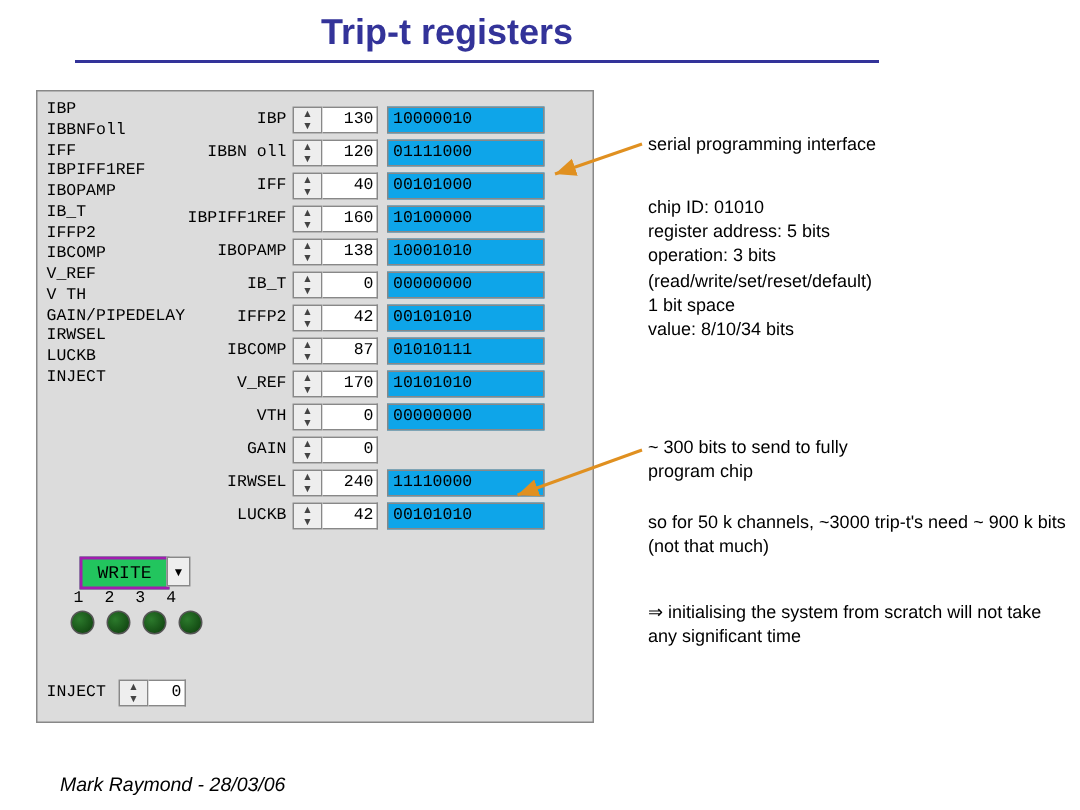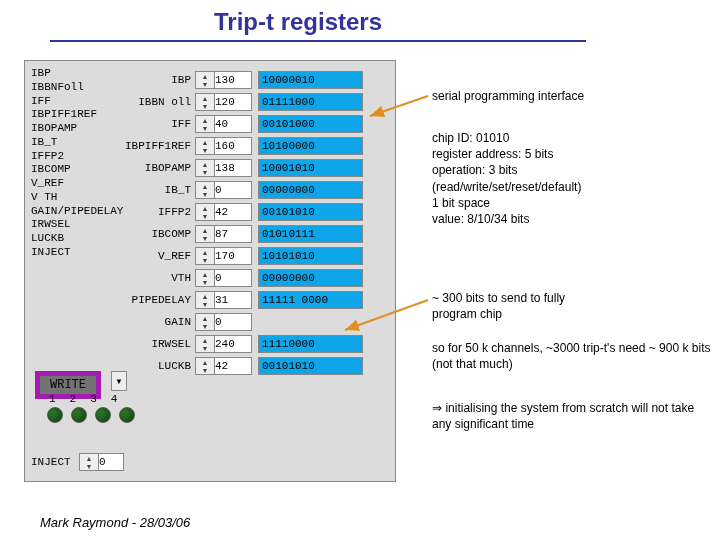--- a/index.html
+++ b/index.html
@@ -7,26 +7,26 @@
   .title{position:absolute;top:8px;left:0;right:0;text-align:center;font-weight:bold;font-size:24px;color:#333399;}
   .hr{position:absolute;top:40px;left:50px;right:10px;height:2px;background:#333399;}
   .panel{position:absolute;top:60px;left:24px;width:370px;height:420px;background:#dcdcdc;border:1px solid #888;}
   .sidebar{position:absolute;top:6px;left:6px;width:94px;}
   .sidebar div{font:11px/1.25 "Courier New",monospace;white-space:pre;}
   .regs{position:absolute;top:8px;left:100px;}
   .row{height:22px;display:flex;align-items:center;}
   .lbl{width:66px;text-align:right;font:11px "Courier New",monospace;padding-right:4px;}
   .spin{width:18px;height:16px;background:#eee;border:1px solid #888;display:flex;flex-direction:column;}
   .spin div{height:50%;display:flex;align-items:center;justify-content:center;font-size:7px;color:#444;}
-  .num{width:34px;height:16px;background:#fff;border:1px solid #888;border-left:none;text-align:left;padding-right:2px;font:11px "Courier New",monospace;line-height:16px;}
+  .num{width:34px;height:16px;background:#fff;border:1px solid #888;border-left:none;text-align:right;padding-right:2px;font:11px "Courier New",monospace;line-height:16px;}
   .bits{width:100px;height:16px;background:#0ea5e9;border:1px solid #888;margin-left:6px;text-align:left;padding-left:3px;font:11px "Courier New",monospace;line-height:16px;}
   .longrow{position:absolute;left:6px;top:392px;display:flex;align-items:center;}
   .longrow .lbl{width:44px;text-align:left;font:11px "Courier New",monospace;}
   .longbits{width:258px;height:16px;background:#fff;border:1px solid #888;margin-left:6px;font:10px "Courier New",monospace;line-height:16px;padding-left:2px;letter-spacing:-0.3px;}
-  .writebtn{position:absolute;left:10px;top:310px;width:56px;height:18px;background:#737373;border:5px solid #a21caf;text-align:center;font:12px/18px "Courier New",monospace;}
+  .writebtn{position:absolute;left:28px;top:310px;width:56px;height:18px;background:#22c55e;border:2px solid #a21caf;text-align:center;font:12px/18px "Courier New",monospace;}
   .dropdown{position:absolute;left:86px;top:310px;width:14px;height:18px;border:1px solid #888;background:#eee;display:flex;align-items:center;justify-content:center;font-size:8px;}
   .chlabels{position:absolute;left:24px;top:332px;display:flex;gap:14px;font:11px "Courier New",monospace;}
   .leds{position:absolute;left:22px;top:346px;display:flex;gap:8px;}
   .led{width:14px;height:14px;border-radius:50%;background:radial-gradient(circle at 35% 35%,#2c7a2c,#0b3b0b);border:1px solid #555;}
   .annot{position:absolute;font-size:12px;line-height:1.35;}
   .footer{position:absolute;left:40px;bottom:10px;font-style:italic;font-size:13px;}
   svg.arrows{position:absolute;left:0;top:0;pointer-events:none;}
 </style>
 </head>
 <body>
@@ -137,29 +137,20 @@
         <div class="row">
           <div class="lbl">VTH</div>
           <div class="spin">
             <div>▲</div>
             <div>▼</div>
           </div>
           <div class="num">0</div>
           <div class="bits">00000000</div>
         </div>
         <div class="row">
-          <div class="lbl">PIPEDELAY</div>
-          <div class="spin">
-            <div>▲</div>
-            <div>▼</div>
-          </div>
-          <div class="num">31</div>
-          <div class="bits">11111 0000</div>
-        </div>
-        <div class="row">
           <div class="lbl">GAIN</div>
           <div class="spin">
             <div>▲</div>
             <div>▼</div>
           </div>
           <div class="num">0</div>
         </div>
         <div class="row">
           <div class="lbl">IRWSEL</div>
           <div class="spin">

